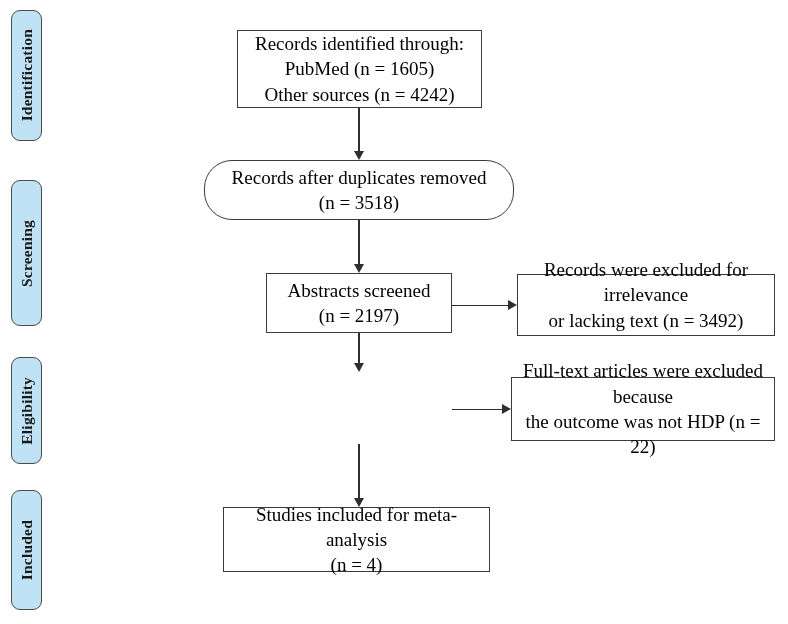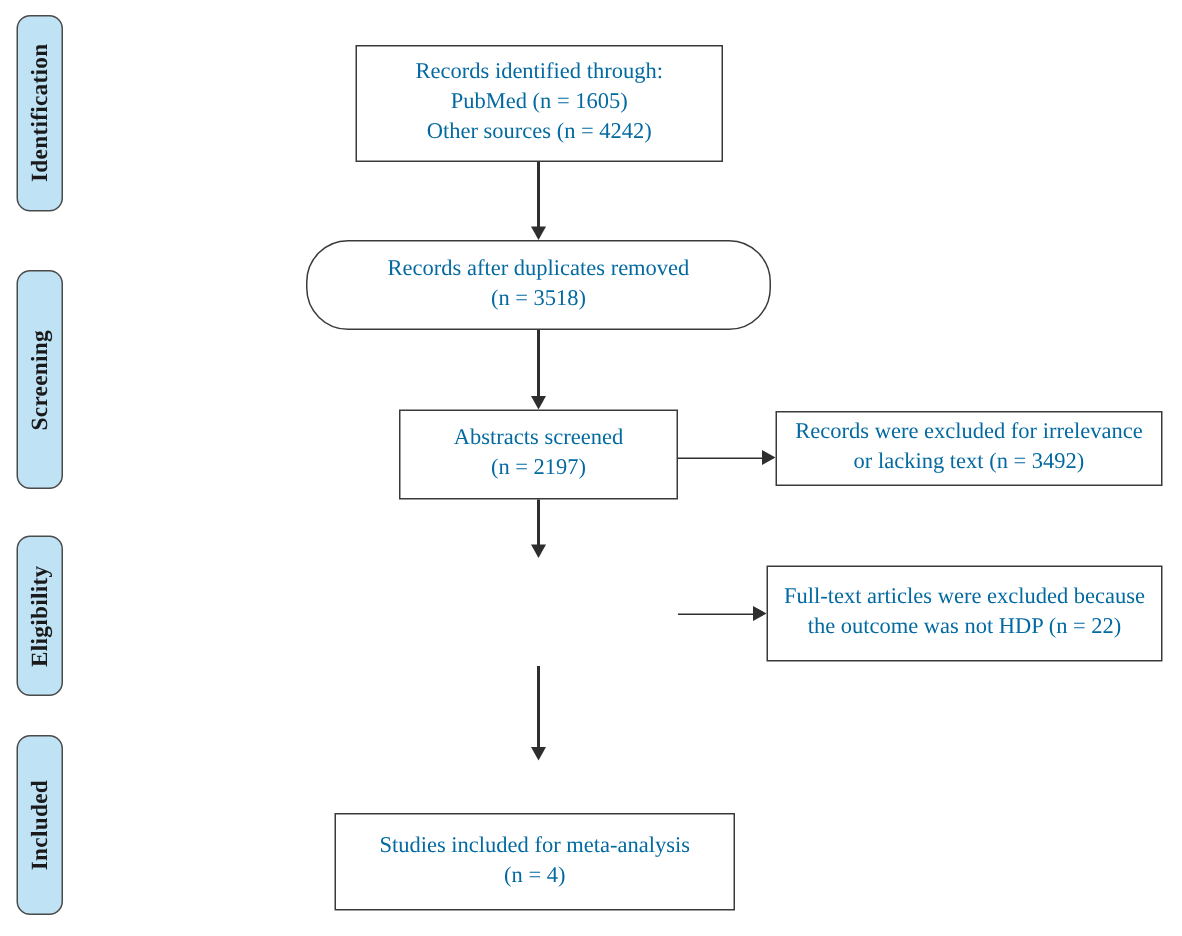--- a/index.html
+++ b/index.html
@@ -46,23 +46,23 @@
     box-sizing: border-box;
     background: #ffffff;
     border: 1.4px solid #3a3a3a;
     display: flex;
     align-items: center;
     justify-content: center;
     text-align: center;
     padding: 2px 8px;
   }
   .flow-box .box-text {
-    font-size: 15px;
+    font-size: 19px;
     line-height: 1.33;
-    color: #0369a1;
+    color: #000000;
     white-space: pre-line;
   }
 
   
   .conn {
     position: absolute;
     background: #2e2e2e;
   }
   .conn-v { width: 1.6px; }
   .conn-h { height: 1.6px; }
@@ -123,38 +123,38 @@
   <div class="arrow-down" style="left:353.5px; top:264px;"></div>
 
   <div class="flow-box" style="left:266px; top:273px; width:186px; height:60px;">
     <span class="box-text">Abstracts screened
 (n = 2197)</span>
   </div>
 
   <div class="conn conn-h" style="left:452px; top:304.5px; width:58px;"></div>
   <div class="arrow-right" style="left:508px; top:300px;"></div>
 
-  <div class="flow-box" style="left:517px; top:274px; width:258px; height:50px;">
+  <div class="flow-box" style="left:517px; top:274px; width:258px; height:62px;align-items:flex-end;">
     <span class="box-text">Records were excluded for irrelevance
 or lacking text (n = 3492)</span>
   </div>
 
   <div class="conn conn-v" style="left:358.2px; top:333px; height:31px;"></div>
   <div class="arrow-down" style="left:353.5px; top:363px;"></div>
 
 
   <div class="conn conn-h" style="left:452px; top:408.5px; width:52px;"></div>
   <div class="arrow-right" style="left:502px; top:404px;"></div>
 
   <div class="flow-box" style="left:511px; top:377px; width:264px; height:64px;align-items:center;">
     <span class="box-text">Full-text articles were excluded because
 the outcome was not HDP (n = 22)</span>
   </div>
 
   <div class="conn conn-v" style="left:358.2px; top:444px; height:56px;"></div>
   <div class="arrow-down" style="left:353.5px; top:498px;"></div>
 
-  <div class="flow-box" style="left:223px; top:507px; width:267px; height:65px;margin-top:35px;">
+  <div class="flow-box" style="left:223px; top:507px; width:267px; height:65px;">
     <span class="box-text">Studies included for meta-analysis
 (n = 4)</span>
   </div>
 
 </div>
 
 </body></html>

